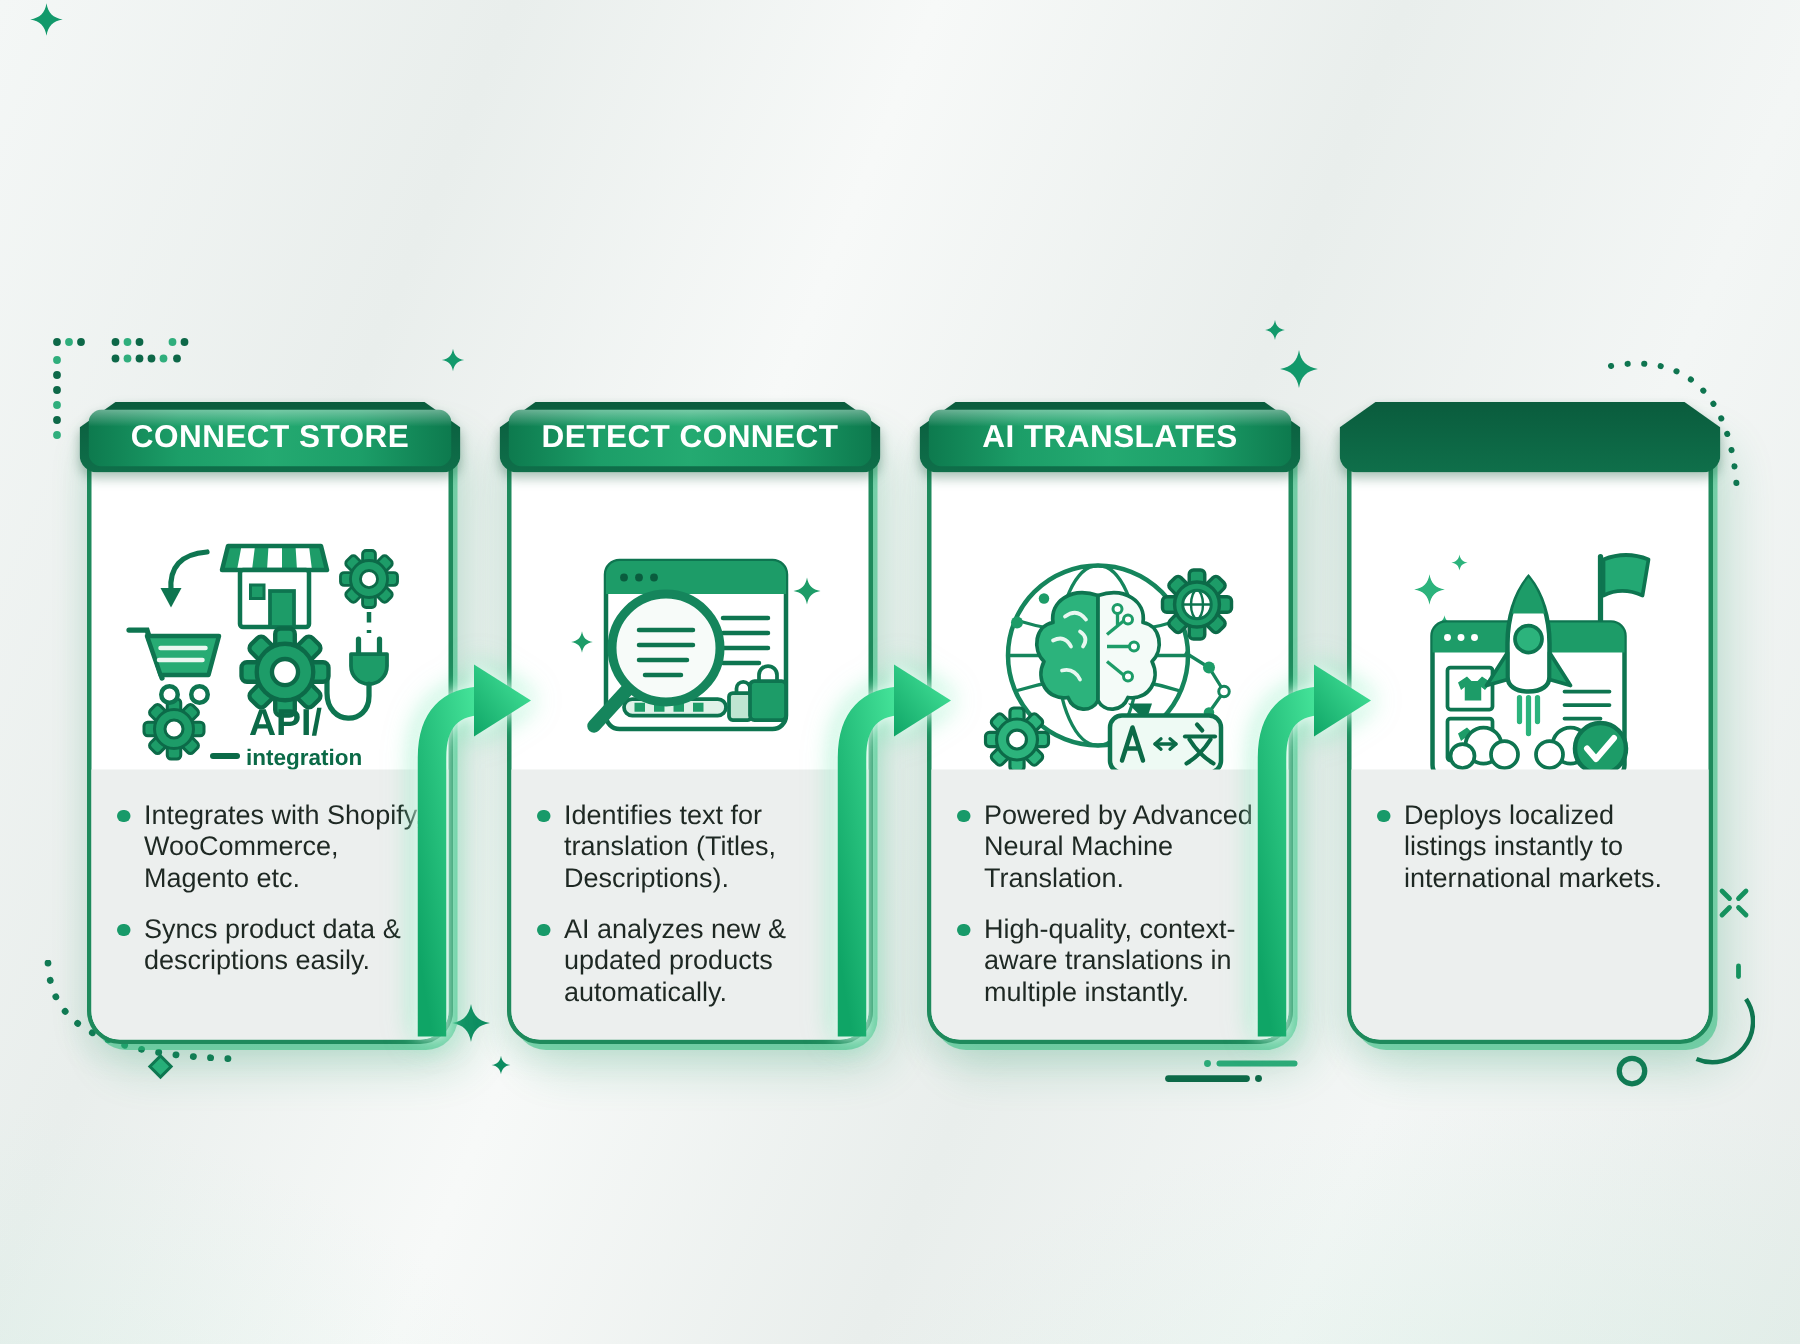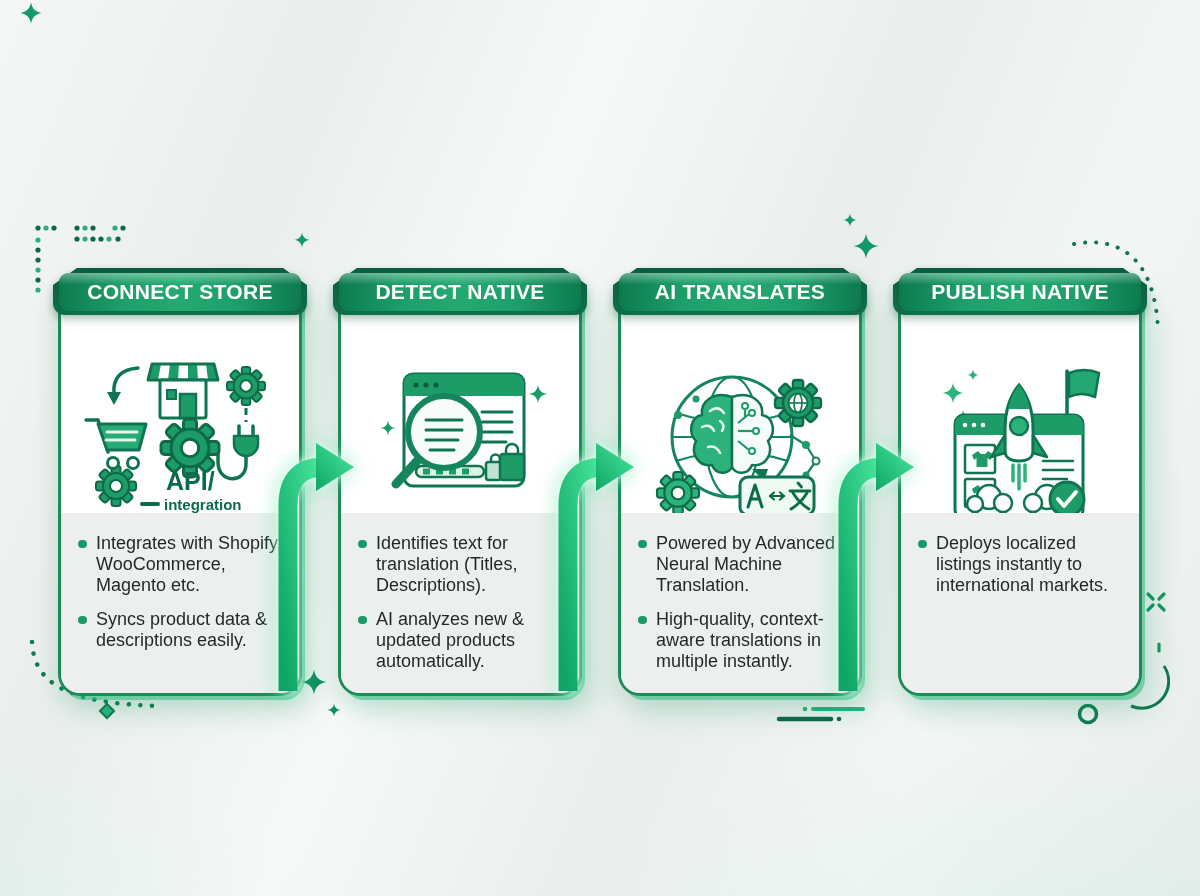--- a/index.html
+++ b/index.html
@@ -205,21 +205,21 @@
         <li>Integrates with Shopify, WooCommerce, Magento etc.</li>
         <li>Syncs product data &amp; descriptions easily.</li>
       </ul>
     </div>
   </section>
 
   <section class="card" style="left:338px">
     <div class="card-head">
       <div class="head-back"></div>
       <div class="head-front">
-        <span>DETECT NATIVE</span>
+        <span>DETECT CONNECT</span>
       </div>
     </div>
     <div class="card-icon">
       <svg width="200" height="150" viewBox="0 0 200 150">
         <g>
           <rect x="44" y="4" width="120" height="112" rx="9" fill="#fff" stroke="#0e7550" stroke-width="3"></rect>
           <path d="M44 13 a9 9 0 0 1 9 -9 h102 a9 9 0 0 1 9 9 v13 h-120 Z" fill="#1d9c68"></path>
           <circle cx="56" cy="15" r="2.6" fill="#0a5c3e"></circle>
             <circle cx="66" cy="15" r="2.6" fill="#0a5c3e"></circle>
             <circle cx="76" cy="15" r="2.6" fill="#0a5c3e"></circle>
@@ -321,23 +321,20 @@
       <ul class="bullets">
         <li>Powered by Advanced Neural Machine Translation.</li>
         <li>High-quality, context-aware translations in multiple instantly.</li>
       </ul>
     </div>
   </section>
 
   <section class="card" style="left:898px">
     <div class="card-head">
       <div class="head-back"></div>
-      <div class="head-front">
-        <span>PUBLISH NATIVE</span>
-      </div>
     </div>
     <div class="card-icon">
       <svg width="190" height="164" viewBox="0 0 190 164">
         <use href="#spark" transform="translate(28,30) scale(0.85)" fill="#2cb37c"></use>
         <use href="#spark" transform="translate(48,12) scale(0.45)" fill="#2cb37c"></use>
         <use href="#spark" transform="translate(38,52) scale(0.4)" fill="#2cb37c"></use>
         <g>
           <path d="M142 8 V78" stroke="#0e7550" stroke-width="3.5" stroke-linecap="round"></path>
           <path d="M144 10 C154 6 164 6 174 10 L170 34 C161 30 152 30 144 34 Z" fill="#23a873" stroke="#0e7550" stroke-width="2.5" stroke-linejoin="round"></path>
         </g>

